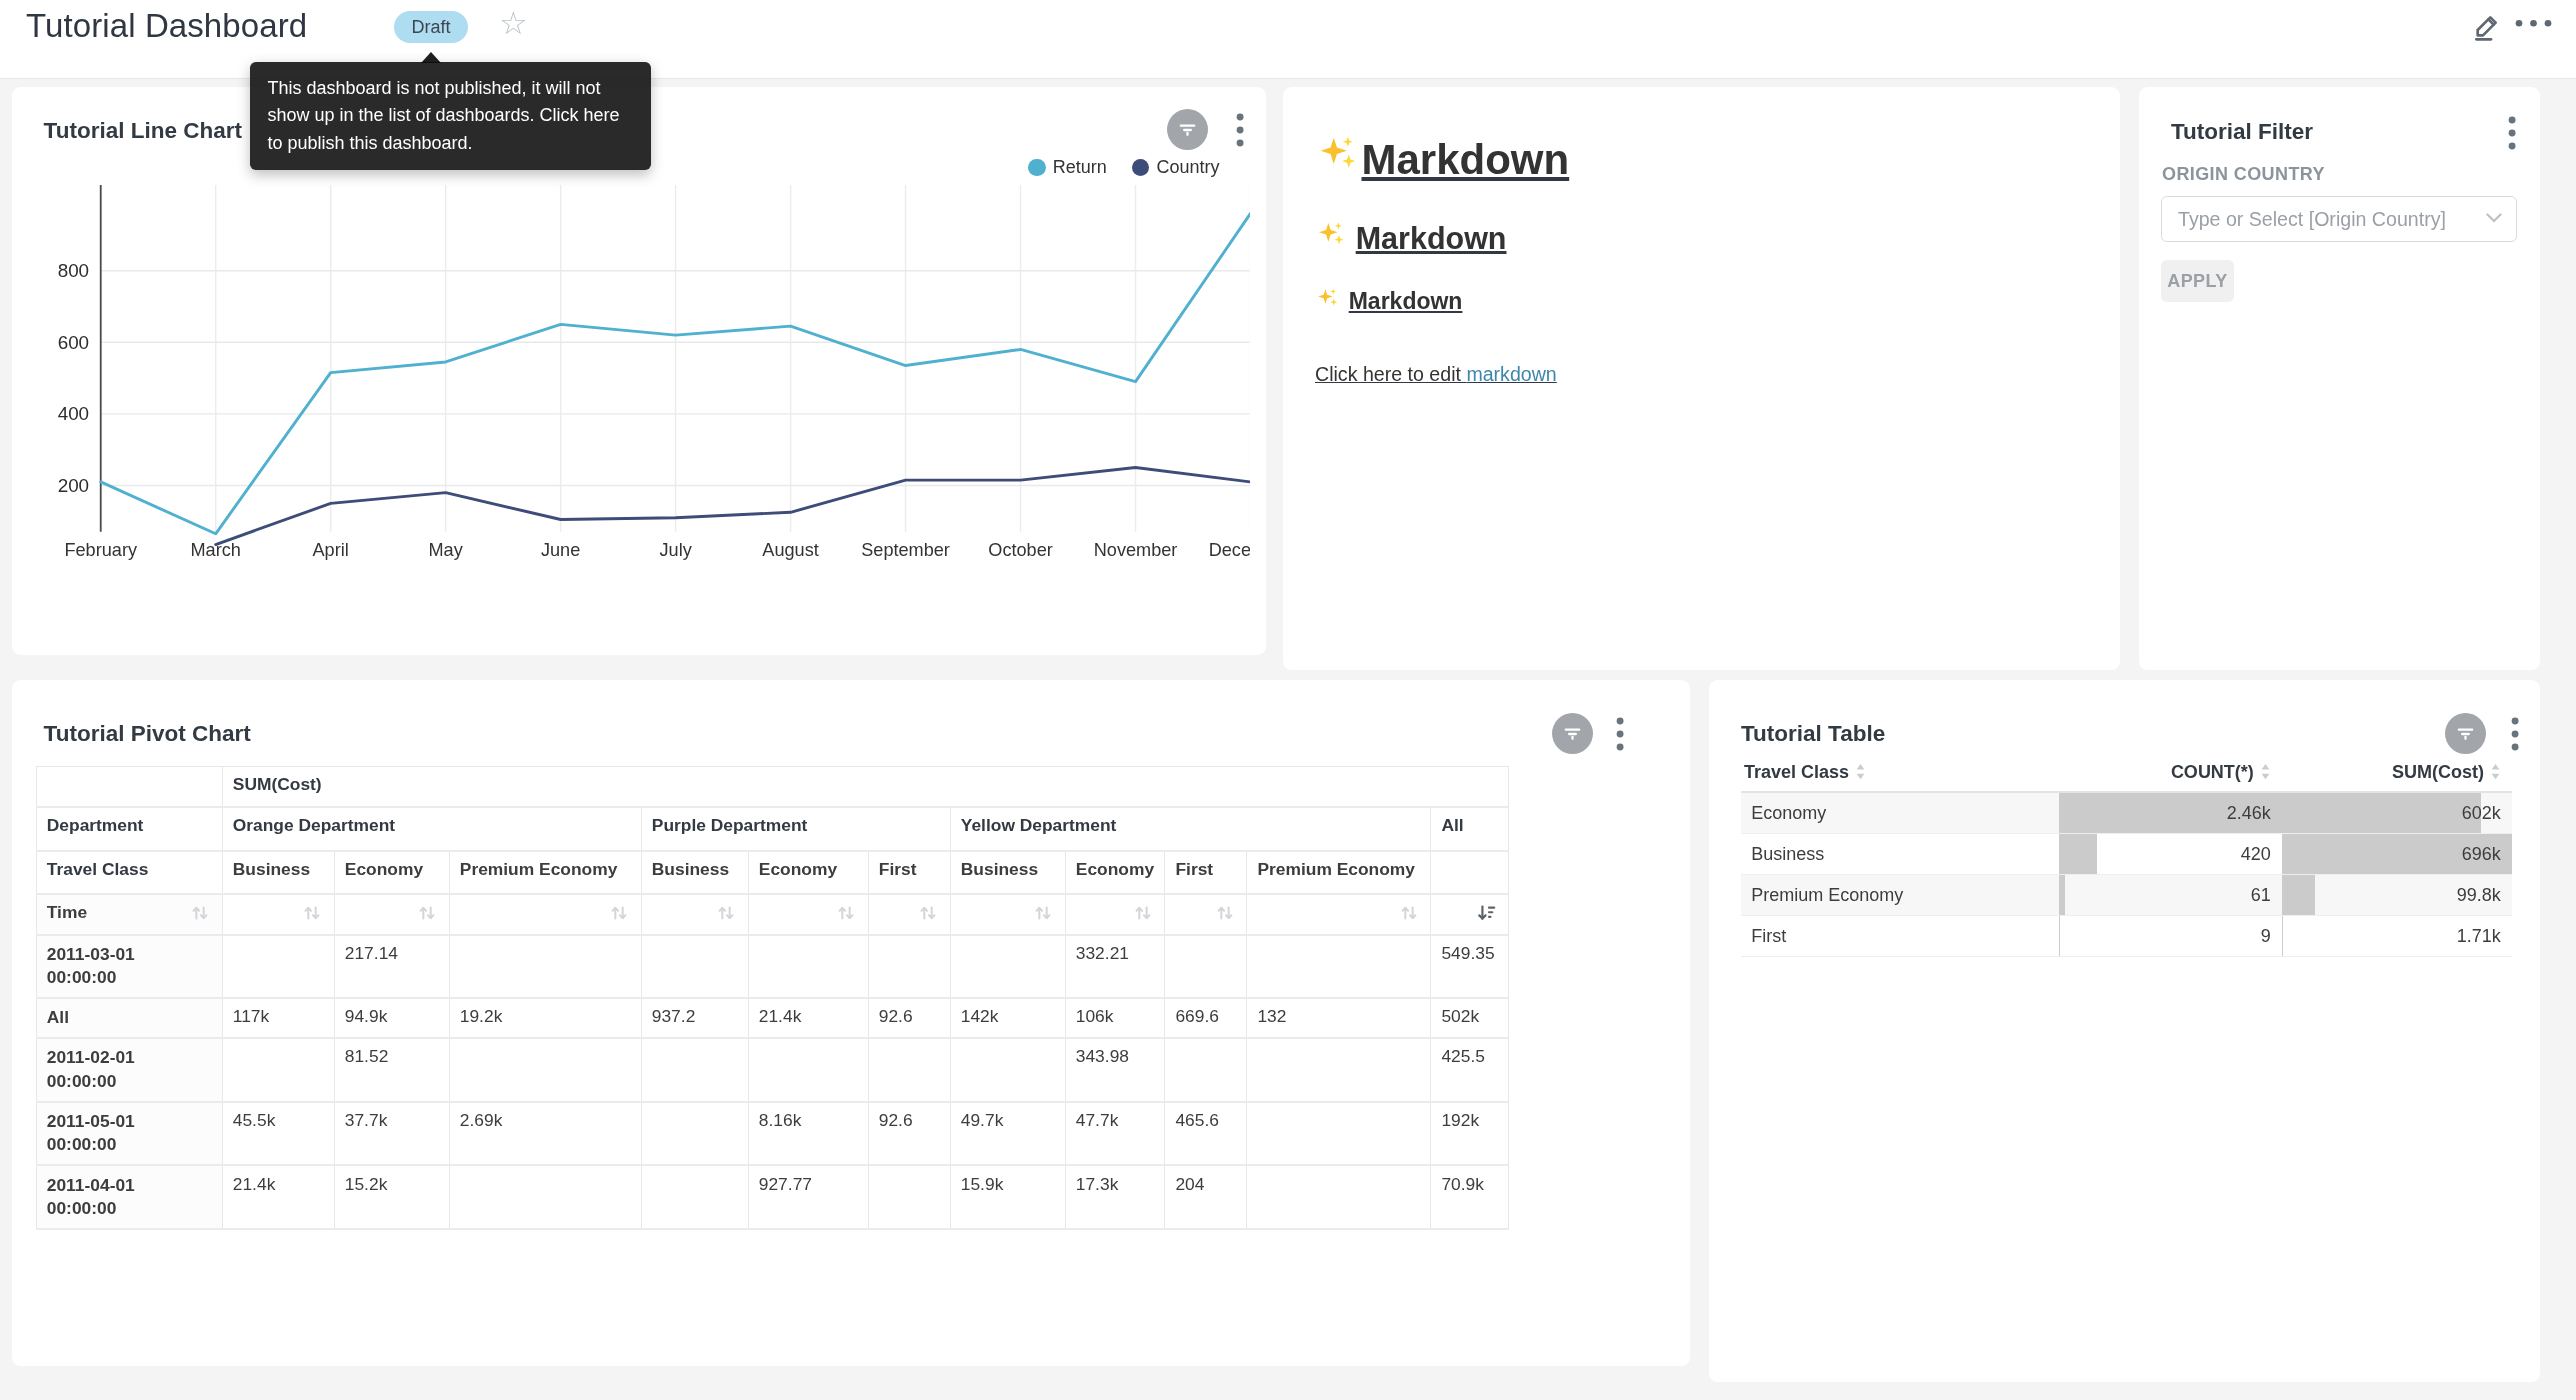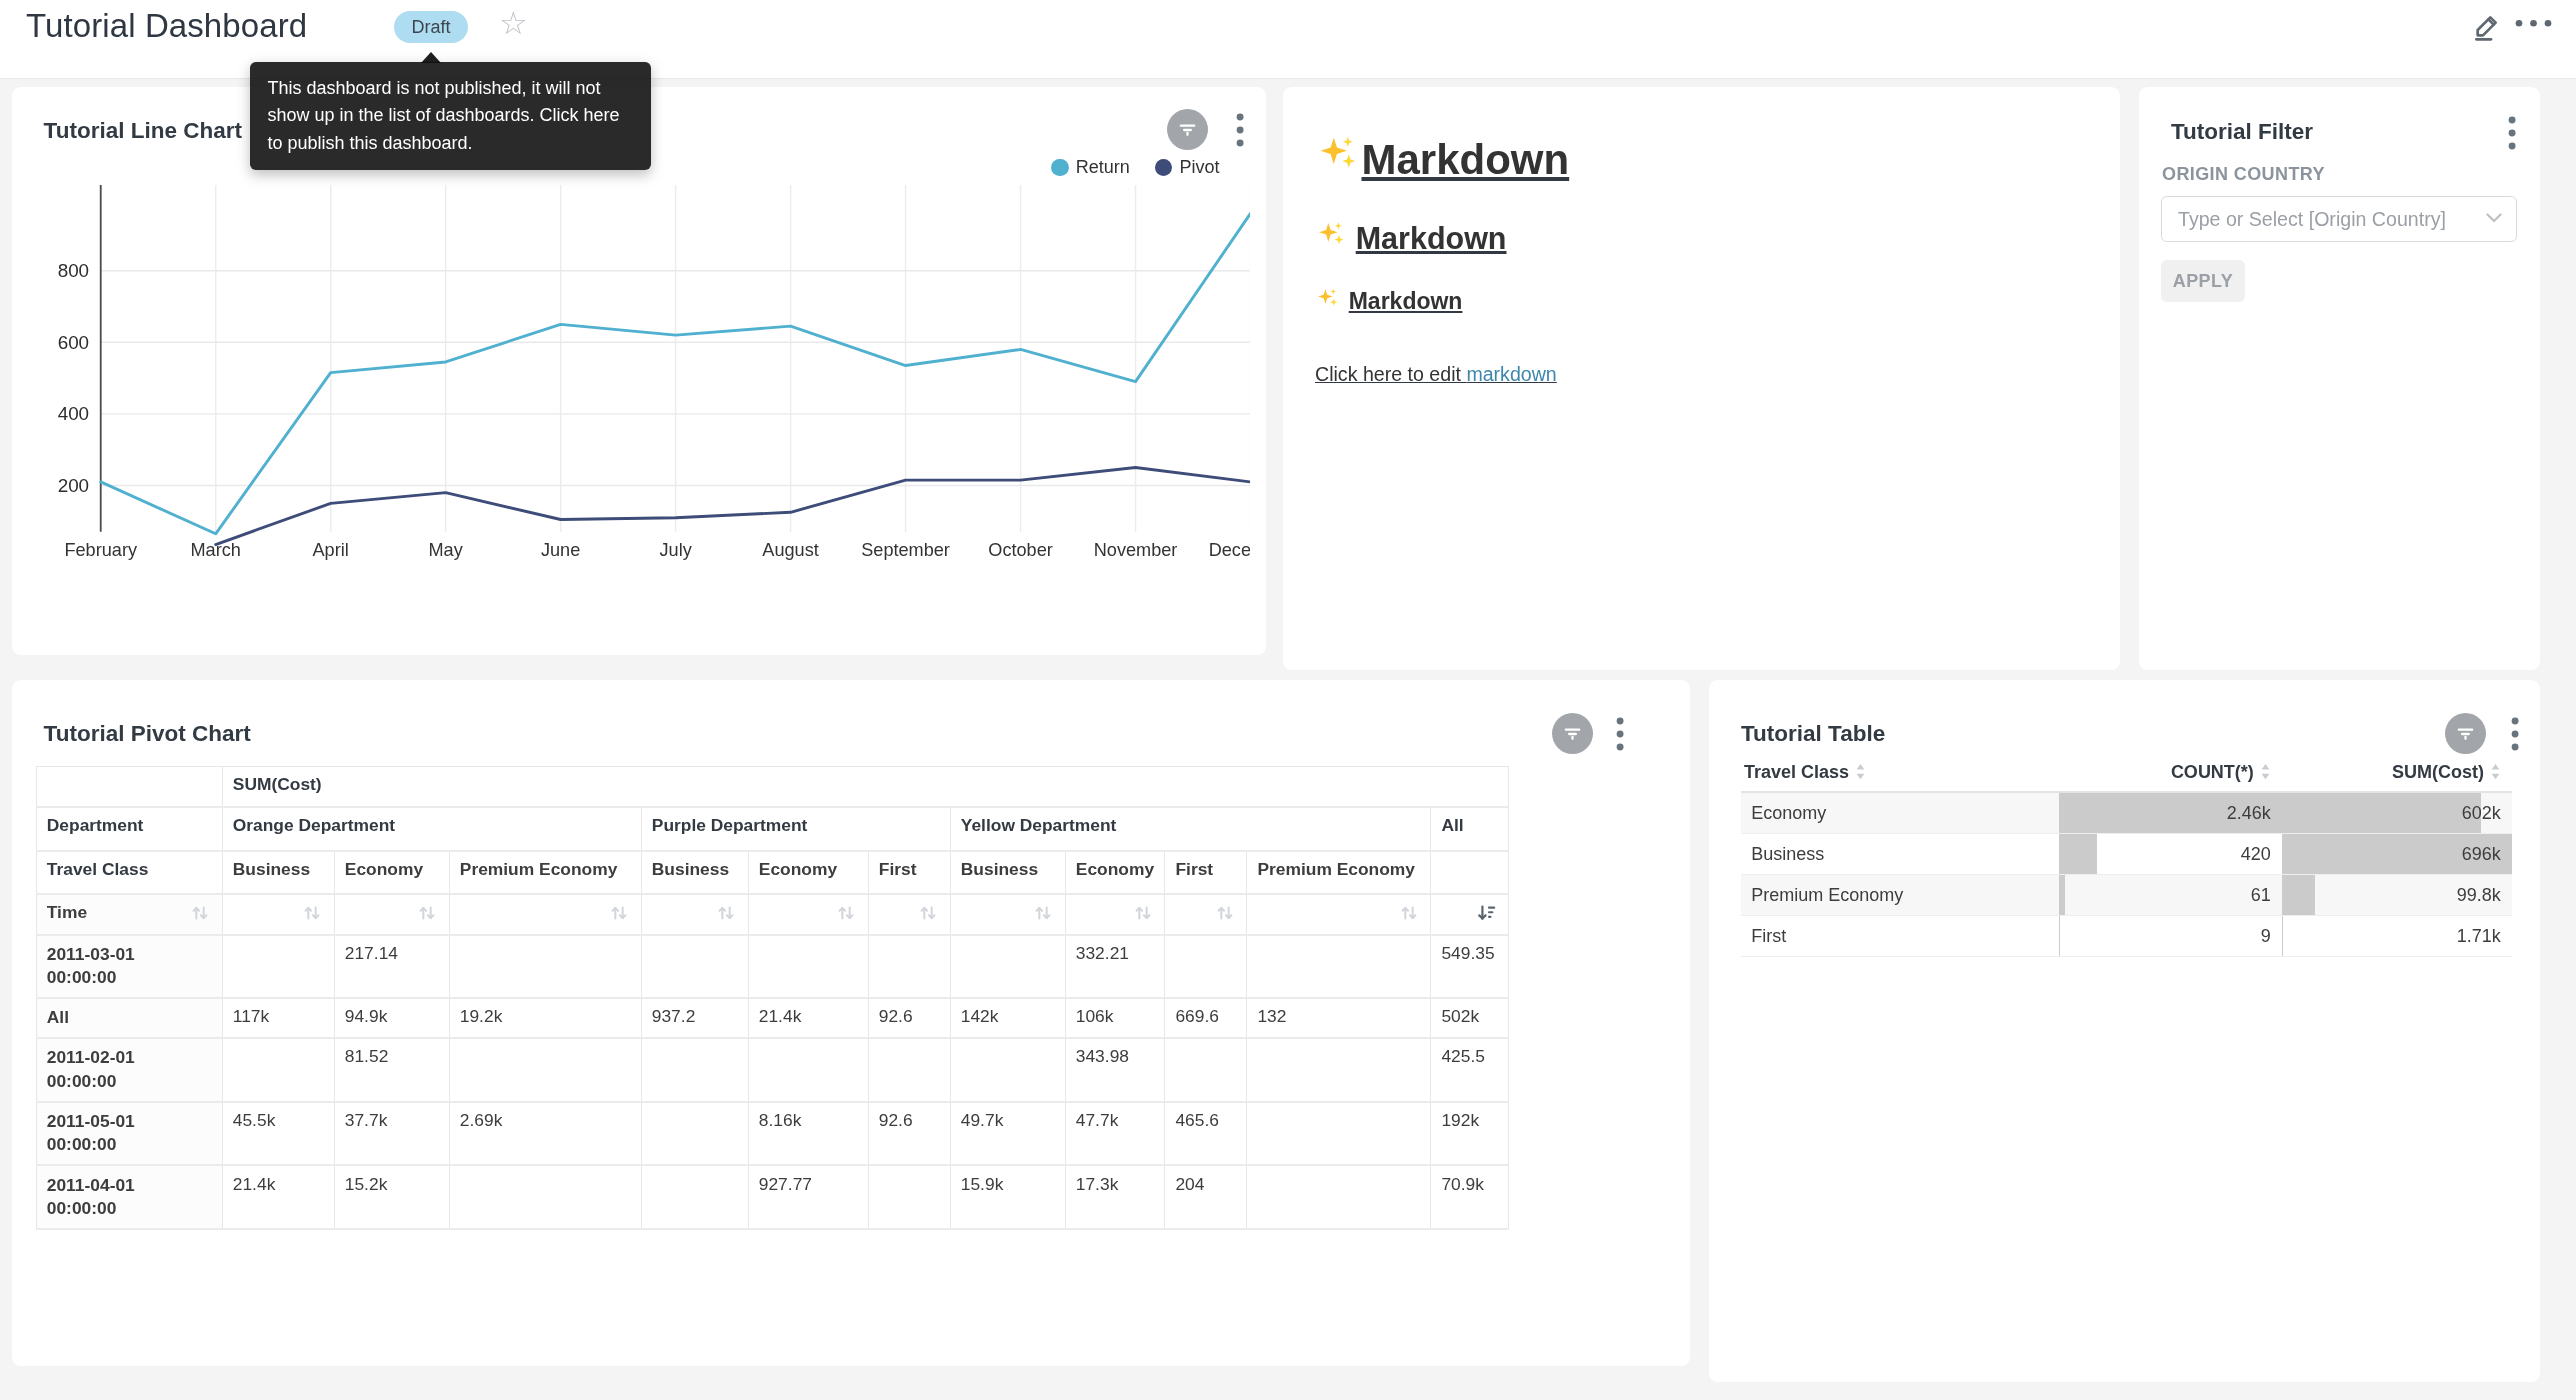--- a/index.html
+++ b/index.html
@@ -42,21 +42,21 @@
   .md-h1{font-size:42px;font-weight:700;color:#333;margin:0;display:flex;align-items:center;gap:1.5px;}
   .md-h2{font-size:30.5px;font-weight:700;color:#333;margin:32px 0 0;display:flex;align-items:center;gap:8.7px;}
   .md-h3{font-size:23px;font-weight:700;color:#333;margin:27.6px 0 0;display:flex;align-items:center;gap:8.7px;}
   .md-p{font-size:19.6px;color:#333;margin:46px 0 0;}
   .md-link{color:#3c87ab;text-decoration:none;cursor:pointer;}
   
   .filter-label{position:absolute;left:23px;top:77px;font-size:18px;font-weight:600;letter-spacing:0.4px;color:#8b949d;}
   .filter-select{position:absolute;left:22px;top:109px;width:356px;height:46px;border:1.5px solid #d9d9d9;border-radius:5.8px;
     background:#fff;display:flex;align-items:center;justify-content:space-between;padding:0 14.5px 0 16px;cursor:pointer;box-sizing:border-box;}
   .filter-placeholder{font-size:19.6px;color:#9aa0a6;white-space:nowrap;overflow:hidden;}
-  .apply-btn{position:absolute;left:22px;top:173px;width:84px;height:42px;background:#f0f0f0;border:none;border-radius:5.8px;
+  .apply-btn{position:absolute;left:22px;top:173px;width:73px;height:42px;background:#f0f0f0;border:none;border-radius:5.8px;
     color:#9aa0a6;font-size:18px;font-weight:600;letter-spacing:0.4px;font-family:inherit;cursor:not-allowed;}
   
   .pivot-wrap{position:absolute;left:24px;top:86px;}
   table.pivot{border-collapse:collapse;table-layout:fixed;}
   .pivot td{border-right:1.5px solid #e7e7e7;border-bottom:2.9px solid #ebebeb;font-size:17.4px;color:#3d3d3d;
     padding:7.3px 10.2px;vertical-align:top;background:#fff;box-sizing:border-box;overflow:hidden;white-space:nowrap;}
   .pivot tr td:first-child{border-left:1.5px solid #e7e7e7;}
   .pivot tr:first-child td{border-top:1.5px solid #e7e7e7;}
   .pivot td.hd{font-weight:700;color:#333a42;background:#fff;}
   .pivot td.cls{font-weight:600;}
@@ -120,21 +120,21 @@
         <circle cx="7" cy="43" r="4.8" fill="#67747e"></circle>
       </svg>
   </span>
   <div class="legend" id="chart-legend">
       <span class="legend-item">
         <span class="legend-dot" style="background:#4fb0d0"></span>
         <span>Return</span>
       </span>
       <span class="legend-item">
         <span class="legend-dot" style="background:#3d4c78"></span>
-        <span>Pivot</span>
+        <span>Country</span>
       </span>
     </div>
   <svg class="chart-svg" id="line-chart" width="1238" height="568" viewBox="0 0 1706 783">
       <line x1="280.5" y1="135" x2="280.5" y2="613" stroke="#ececec" stroke-width="2"></line>
       <line x1="439" y1="135" x2="439" y2="613" stroke="#ececec" stroke-width="2"></line>
       <line x1="597.5" y1="135" x2="597.5" y2="613" stroke="#ececec" stroke-width="2"></line>
       <line x1="756" y1="135" x2="756" y2="613" stroke="#ececec" stroke-width="2"></line>
       <line x1="914.5" y1="135" x2="914.5" y2="613" stroke="#ececec" stroke-width="2"></line>
       <line x1="1073" y1="135" x2="1073" y2="613" stroke="#ececec" stroke-width="2"></line>
       <line x1="1231.5" y1="135" x2="1231.5" y2="613" stroke="#ececec" stroke-width="2"></line>

